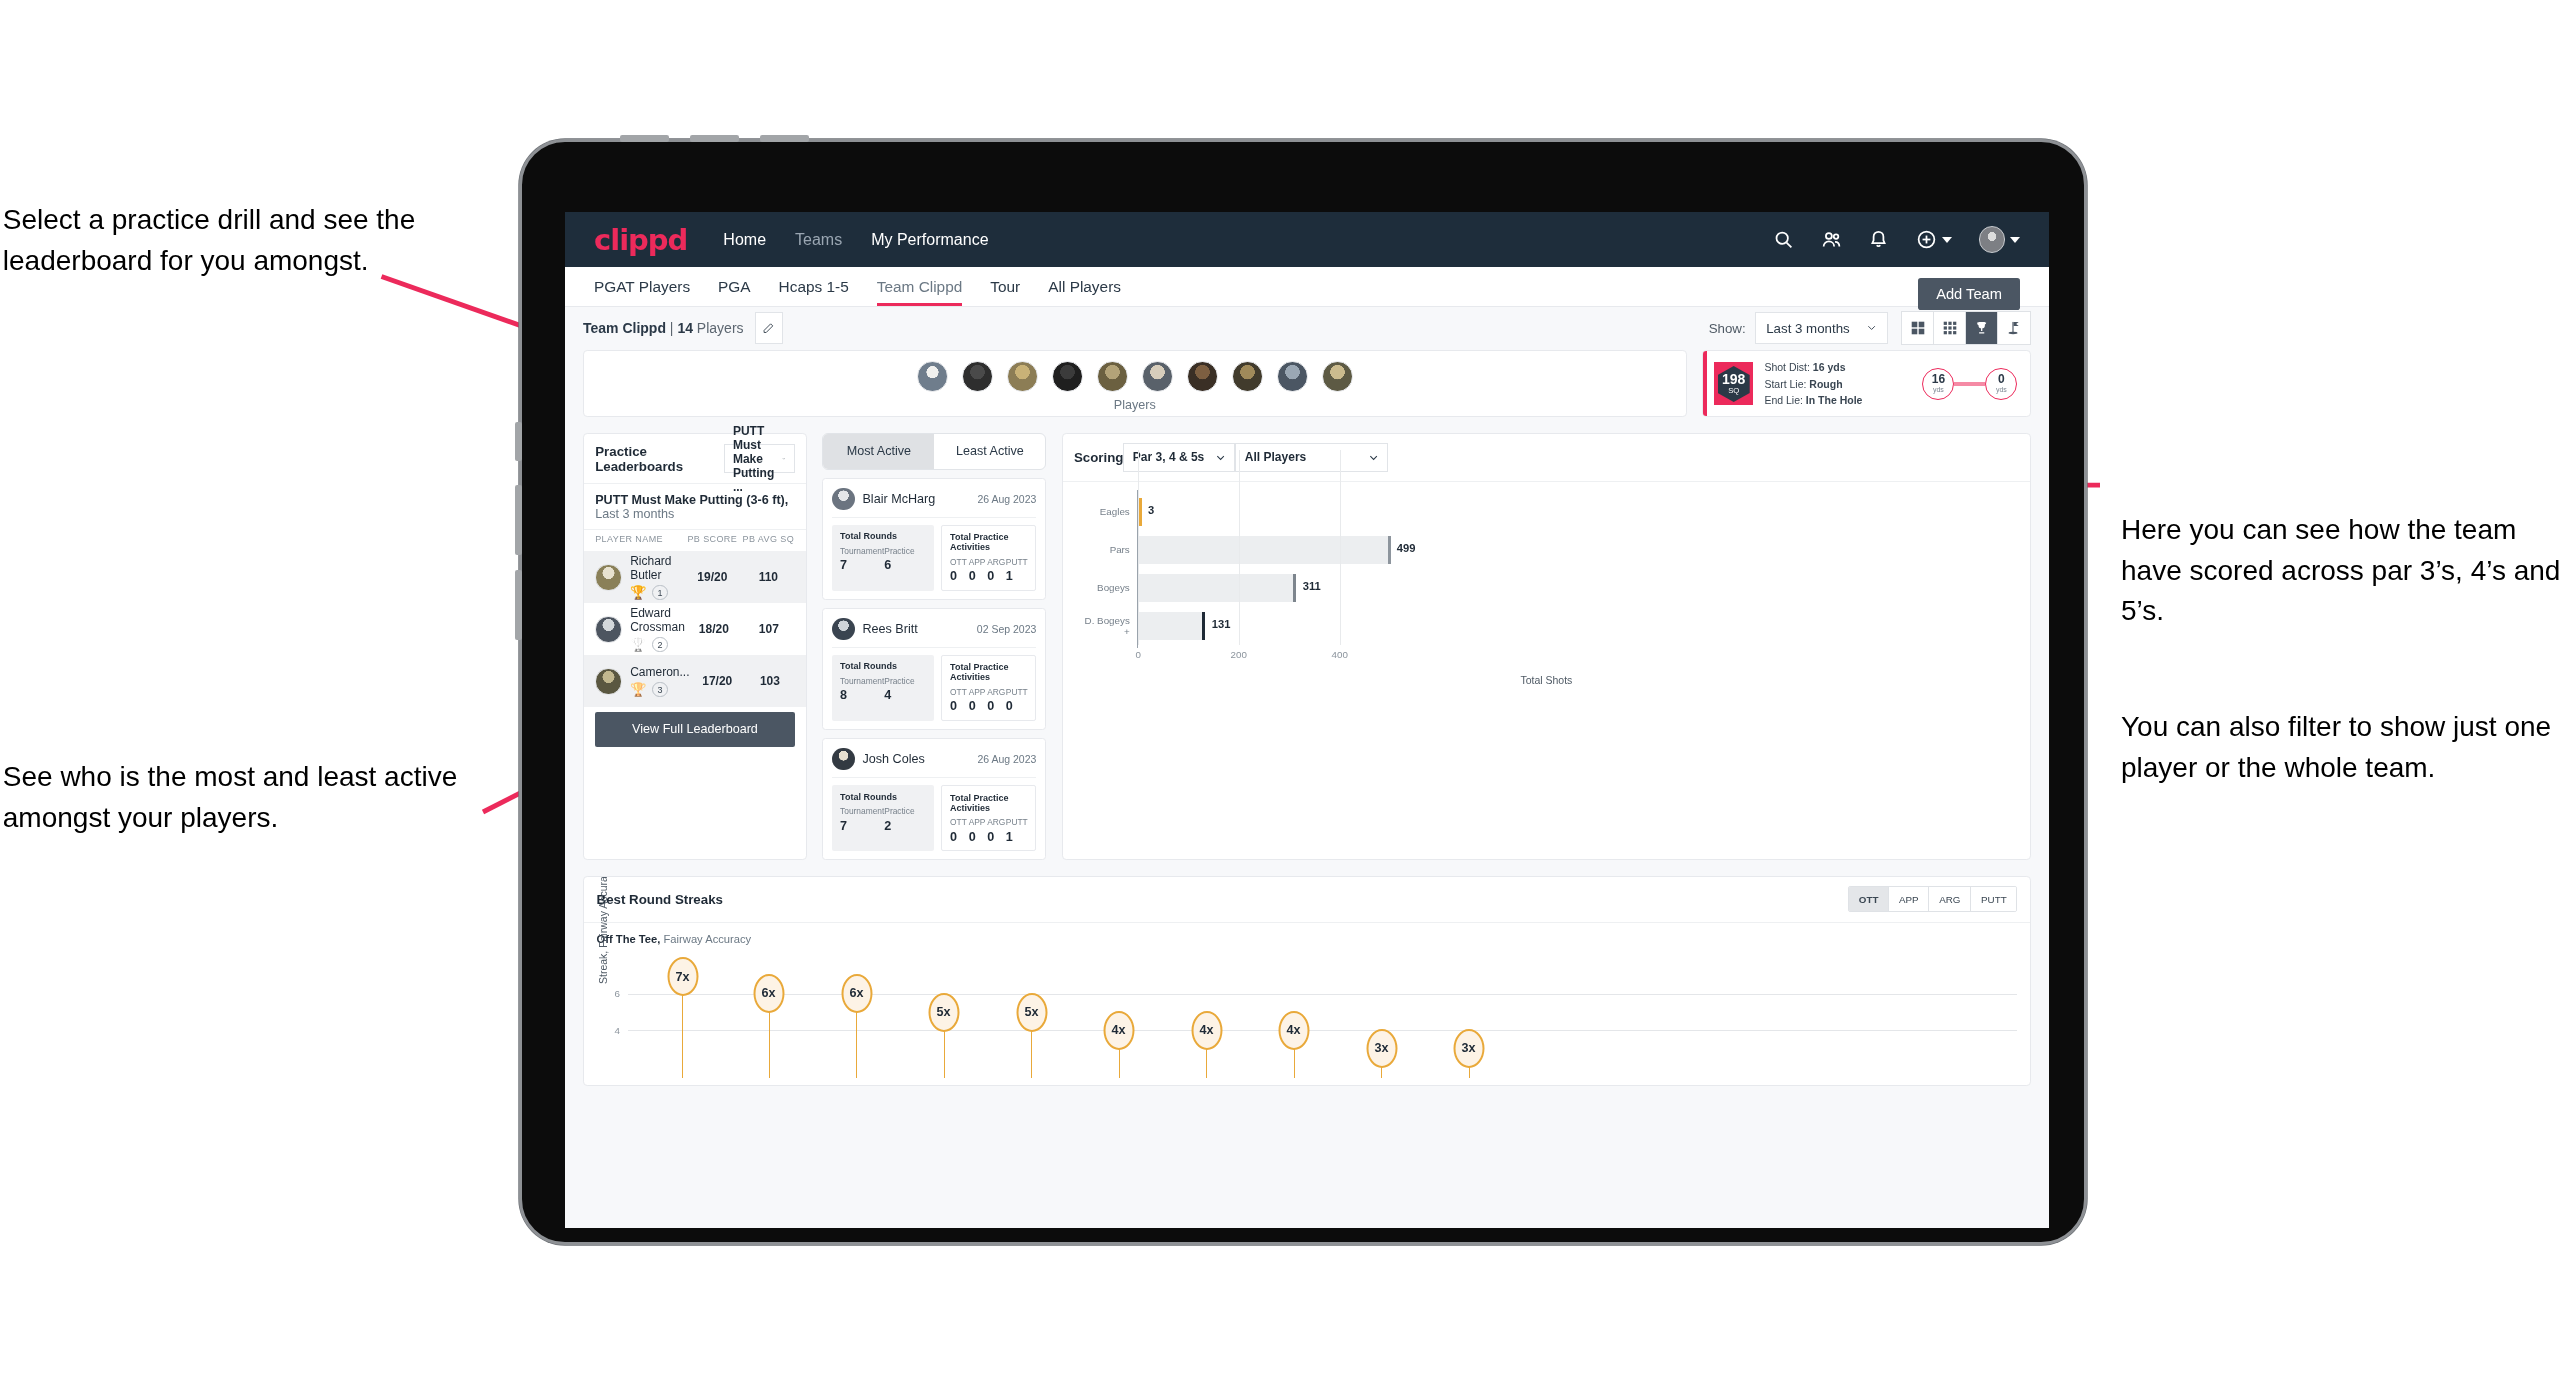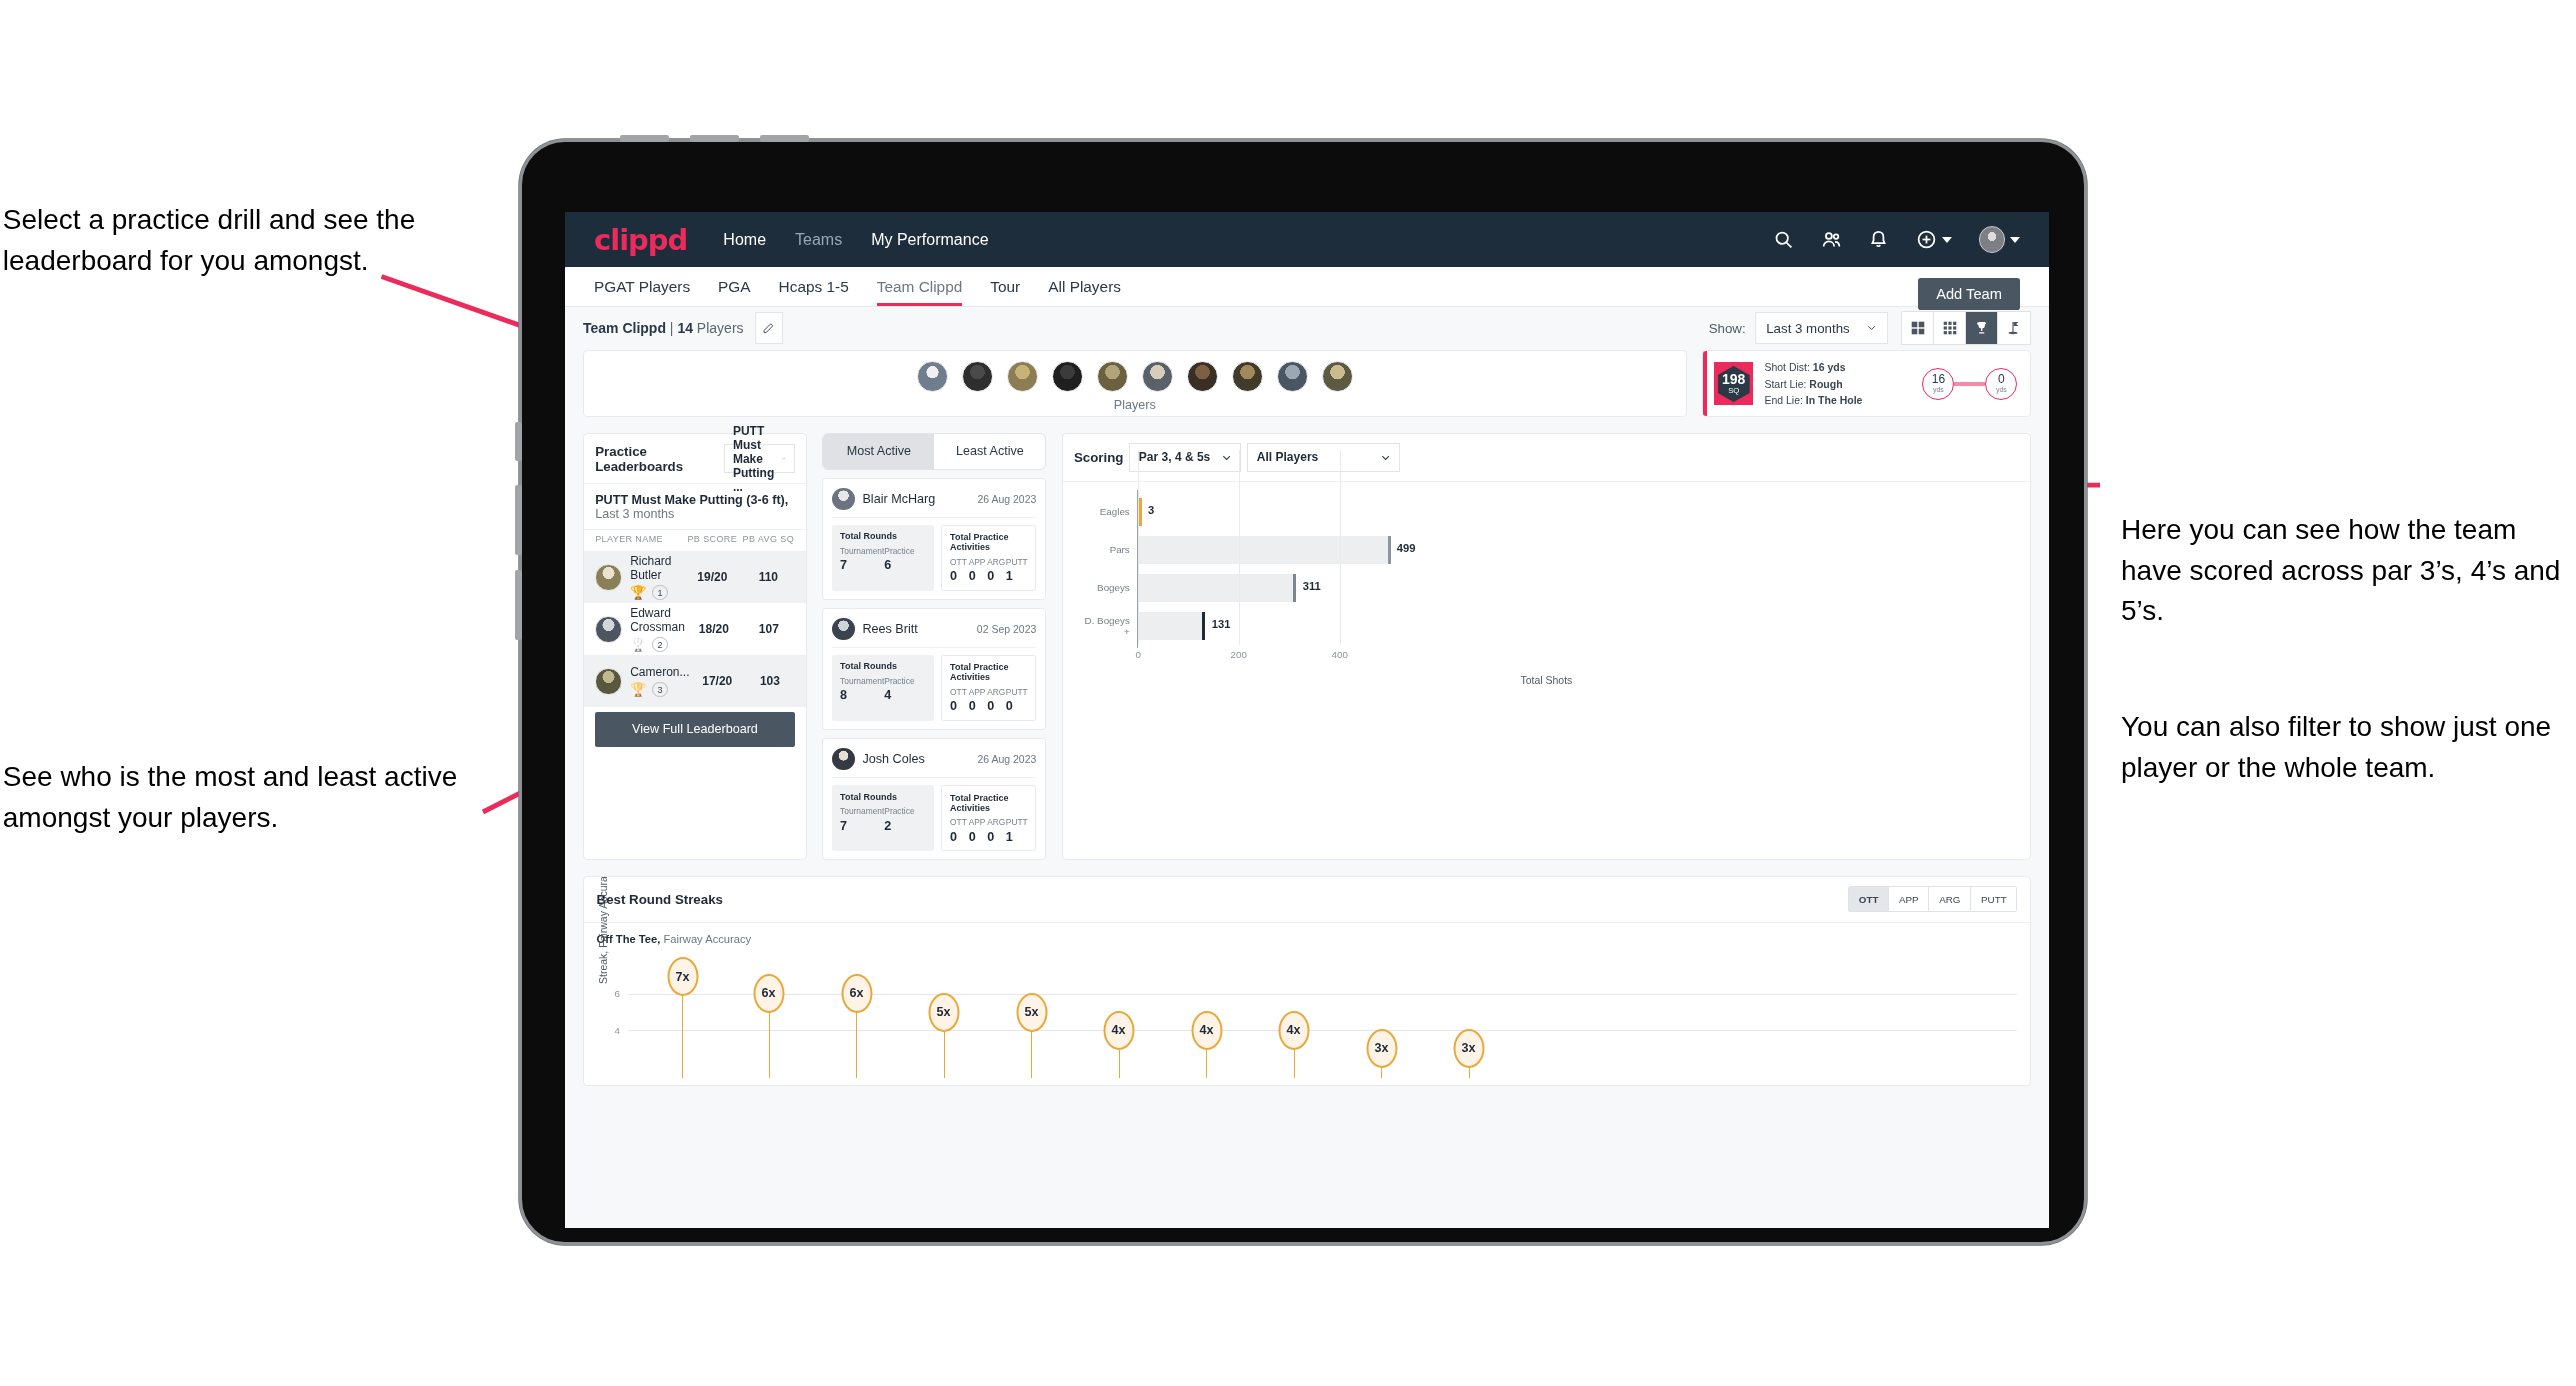--- a/index.html
+++ b/index.html
@@ -142,21 +142,21 @@
   }
   .hex-inner .big { font-size: 14px; font-weight: 700; line-height: 1; }
   .hex-inner .sml { font-size: 7.7px; line-height: 1.4; }
   #shot-lines { margin-left: 11.2px; font-size: 10.5px; color: #3a4652; line-height: 1.55; }
   #shot-lines b { font-weight: 700; }
   #yds-pair { margin-left: auto; margin-right: 12.6px; display: flex; align-items: center; position: relative; }
   .yds-circle {
     width: 32px; height: 32px; border-radius: 50%; border: 1.4px solid #ec2a5b; background: #fff;
     display: flex; flex-direction: column; align-items: center; justify-content: center; z-index: 2;
   }
-  .yds-circle .n { font-size: 12px; color: #2b3947; font-weight: 400; line-height: 1; }
+  .yds-circle .n { font-size: 12px; color: #2b3947; font-weight: 700; line-height: 1; }
   .yds-circle .u { font-size: 7px; color: #7b8691; line-height: 1.5; }
   .yds-bar { width: 31px; height: 3.5px; background: #ec2a5b; opacity: .55; }
 
   #row-mid { display: flex; gap: 15.4px; margin-top: 15.4px; }
 
   
   #lb-card { width: 224px; display: flex; flex-direction: column; }
   #lb-head { display: flex; align-items: center; padding: 9.8px 11.2px; gap: 7px; }
   #lb-title { font-size: 13.3px; font-weight: 700; color: #1f2a36; }
   #drill-select {
@@ -205,21 +205,21 @@
   .rounds-box { background: #f0f1f3; border-radius: 2.1px; padding: 6.3px 7.7px; width: 102px; }
   .pract-box { border: 0.7px solid #e7e9ed; border-radius: 2.1px; padding: 6.3px 7.7px; flex: 1; }
   .box-title { font-size: 9px; font-weight: 700; color: #1f2a36; }
   .kv-row { display: flex; margin-top: 4.9px; }
   .kv { flex: 1; }
   .kv .k { font-size: 8.4px; color: #77818b; }
   .kv .v { font-size: 12.6px; font-weight: 700; color: #1f2a36; margin-top: 2.1px; }
 
   
   #sc-card { flex: 1; display: flex; flex-direction: column; }
-  #sc-head { display: flex; align-items: center; gap: 6px; padding: 9px 11.2px; }
+  #sc-head { display: flex; align-items: center; gap: 0; padding: 9px 11.2px; }
   #sc-title { font-size: 13.3px; font-weight: 700; color: #1f2a36; }
   .sc-sel {
     height: 29px; border: 0.7px solid #e1e4e8; display: flex; align-items: center;
     justify-content: space-between; padding: 0 8.4px; font-size: 12px; font-weight: 700; color: #1f2a36;
   }
   #sel-par { width: 112px; }
   #sel-players { width: 153px; }
   #sc-plot { flex: 1; border-top: 0.7px solid #eef0f2; padding: 11.2px 14px 2.8px 14px; position: relative; }
   .bar-row { display: flex; align-items: center; height: 38px; }
   .bar-lab { width: 60px; text-align: right; font-size: 9.8px; color: #77818b; padding-right: 7px; }

